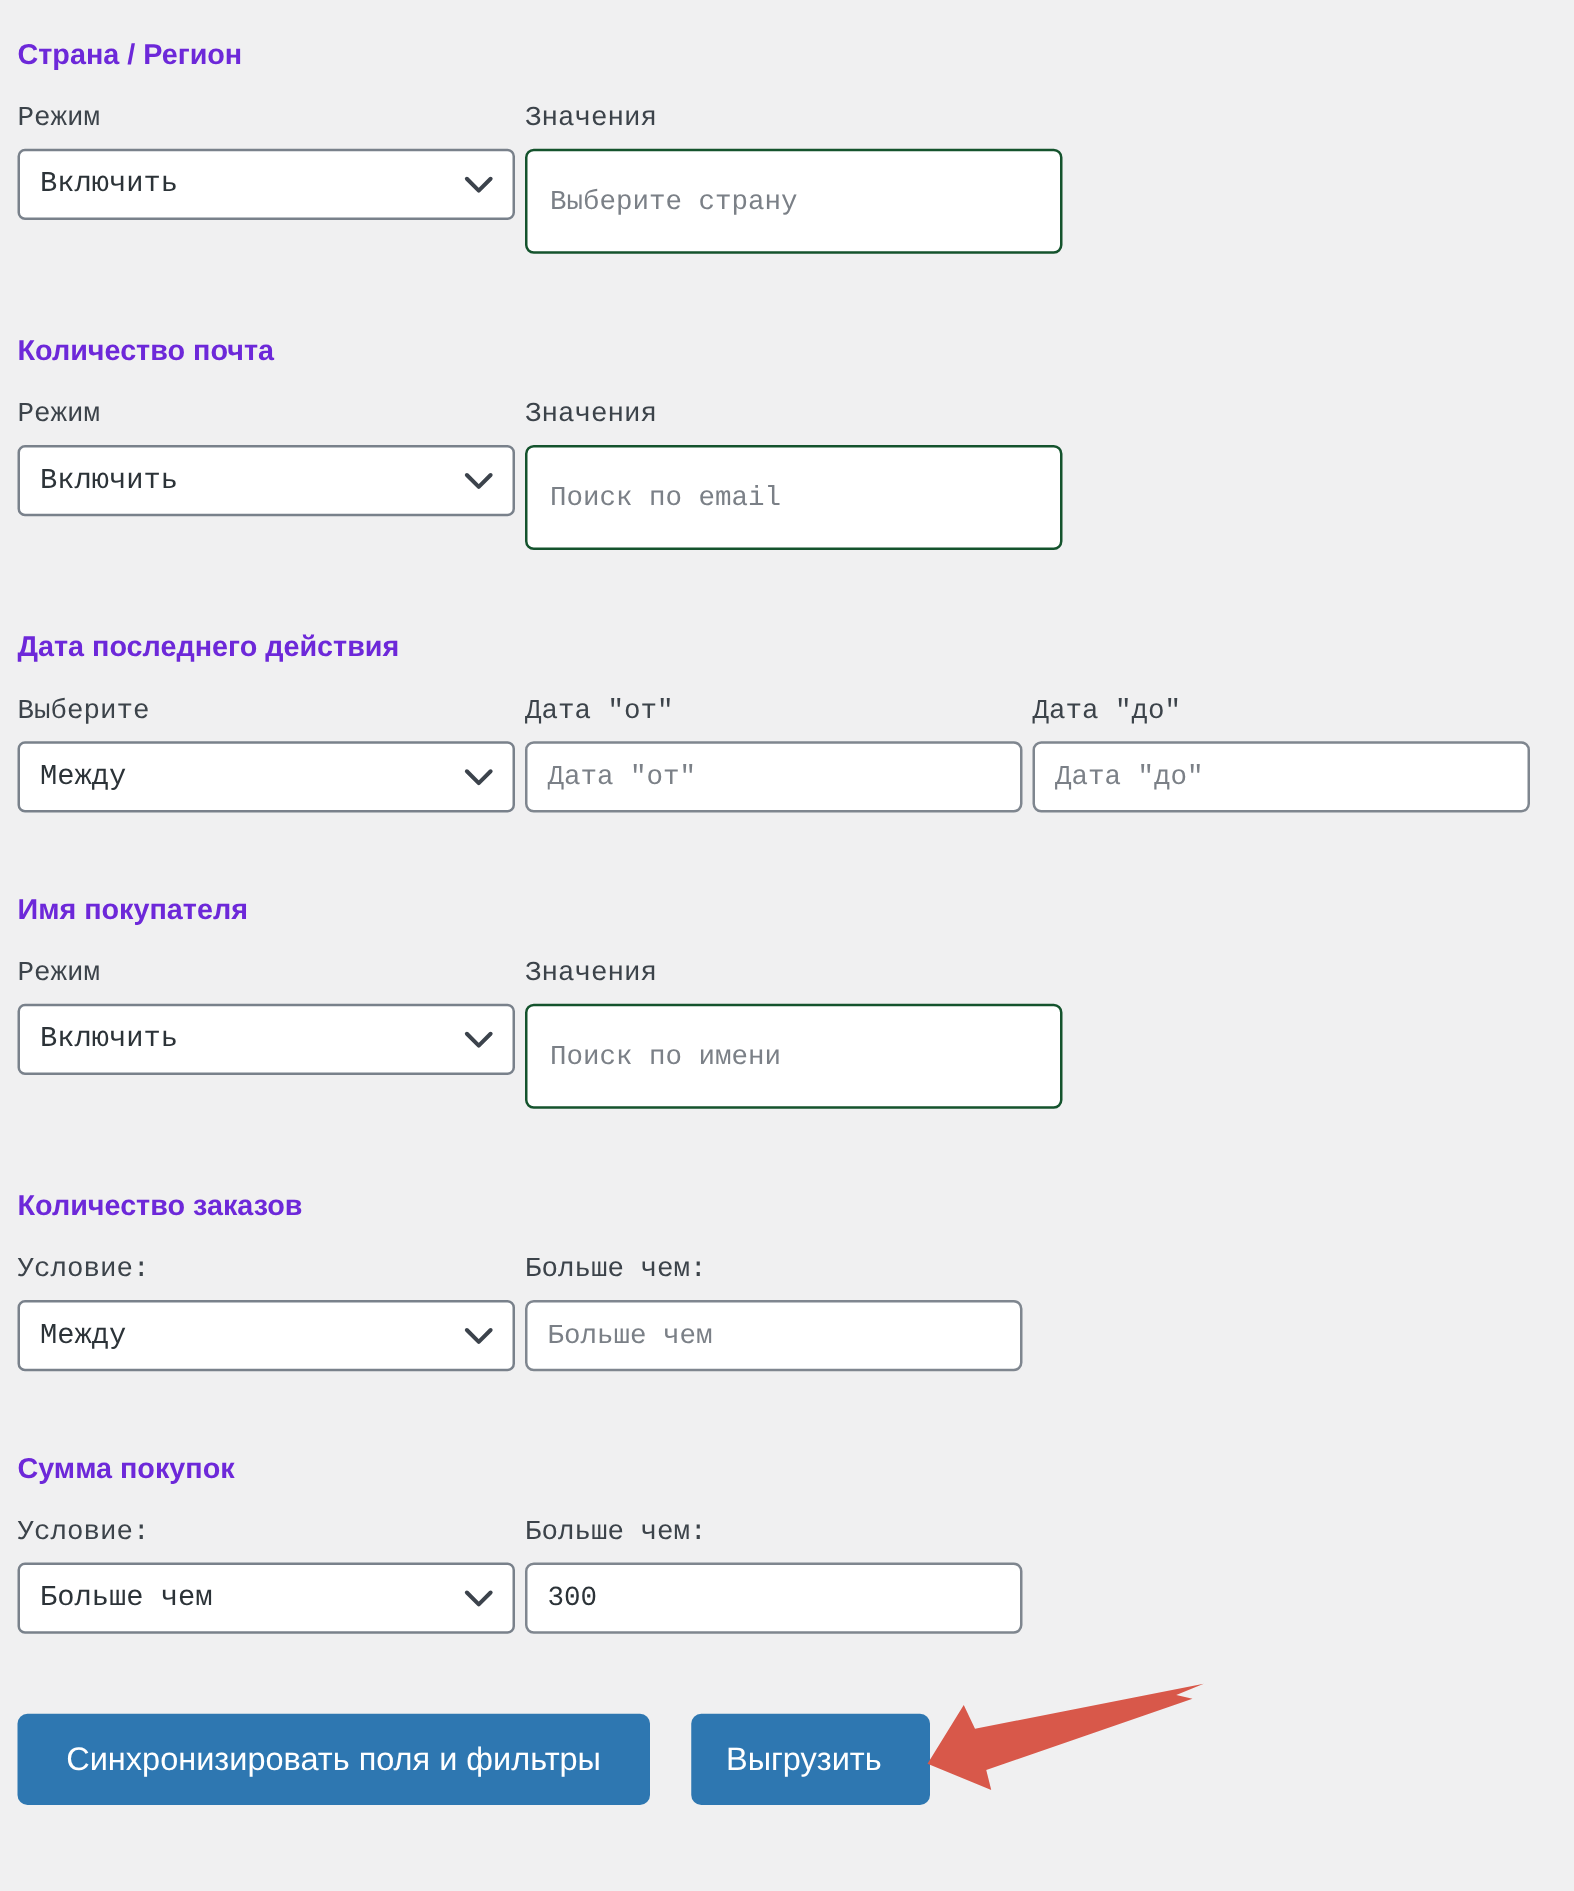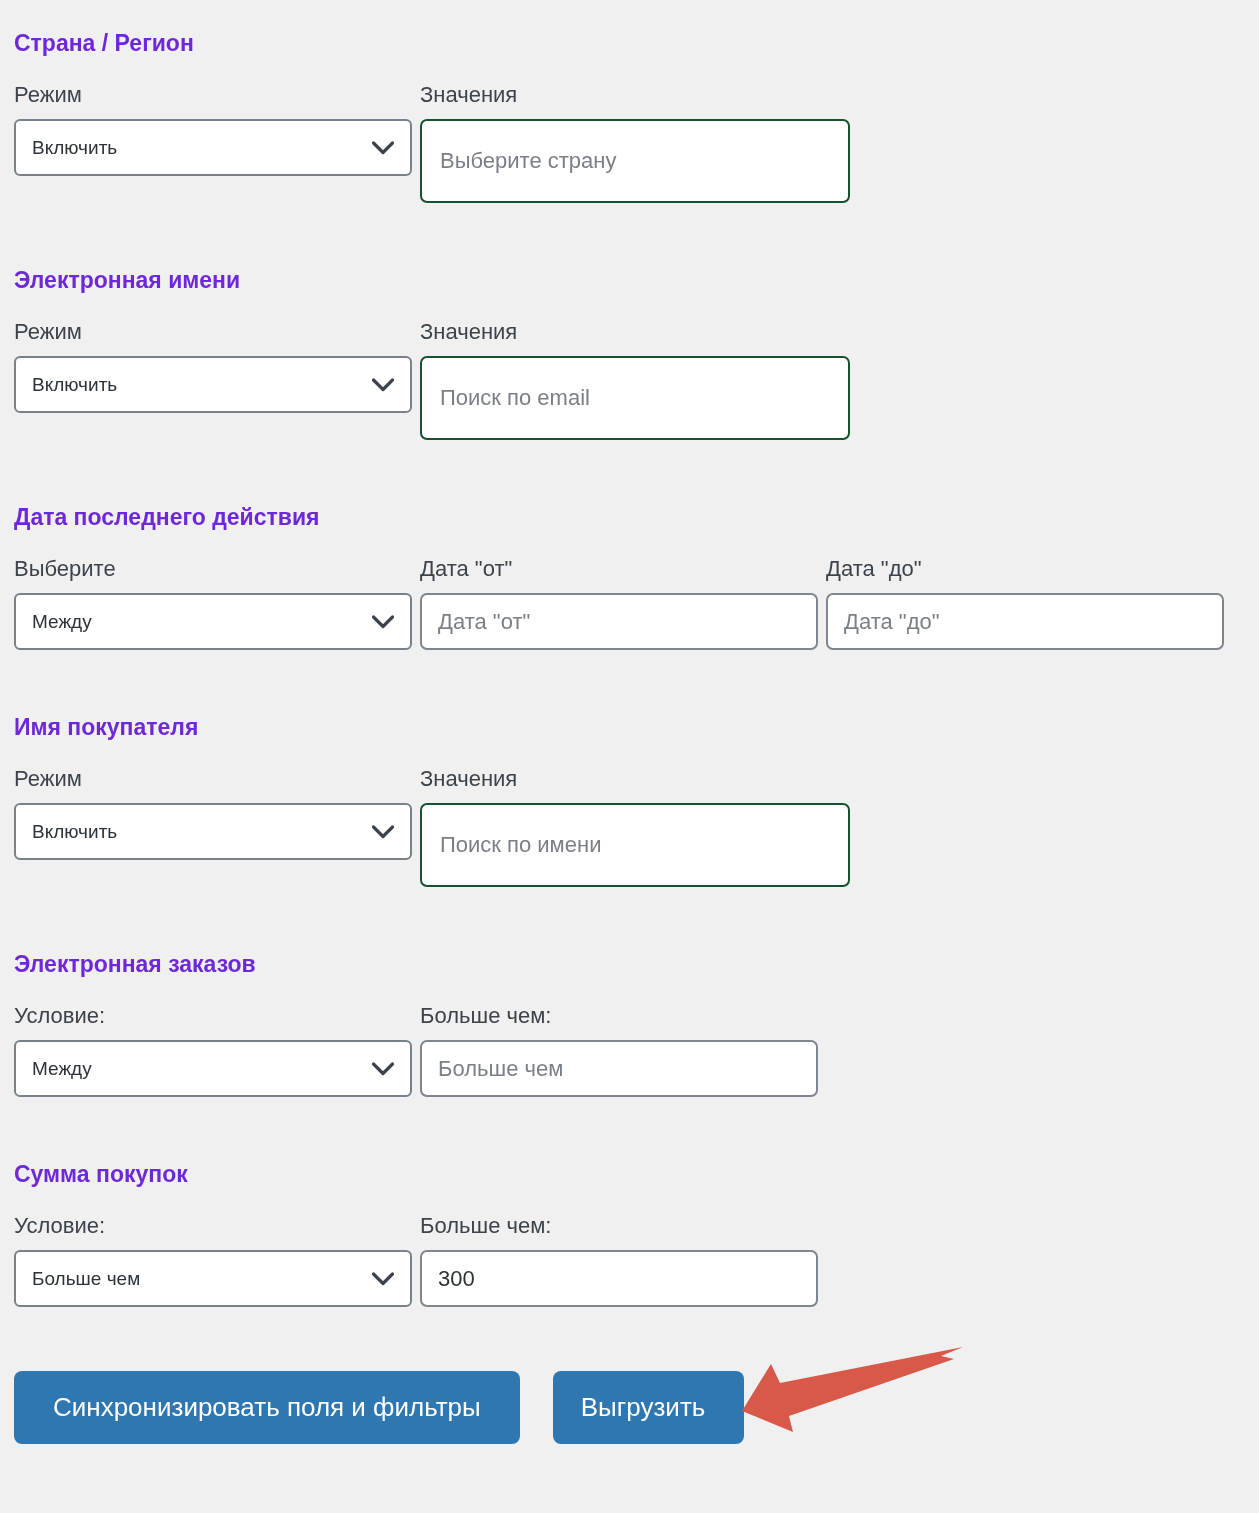--- a/index.html
+++ b/index.html
@@ -15,42 +15,42 @@
   .page { padding: 30px 14px 0 14px; position: relative; }
   .filter-section { margin-bottom: 64px; }
   .section-title {
     font-size: 23px;
     line-height: 26px;
     font-weight: 700;
     color: #6d28d9;
     margin-bottom: 26px;
   }
   .fields-row { display: flex; align-items: flex-start; }
-  .field { margin-right: 8px; flex: 0 0 auto; }
+  .field { margin-right: 8px; flex: 0 0 auto; font-family: Liberation Mono, monospace; }
   .field-label {
     font-size: 22px;
     line-height: 26px;
     color: #3c434a;
     margin-bottom: 11px;
   }
   .w-select { width: 398px; }
   .w-value  { width: 430px; }
   .w-col    { width: 398px; }
   .select-wrap { position: relative; width: 100%; }
   select.wp-select {
     appearance: none;
     -webkit-appearance: none;
     -moz-appearance: none;
     width: 100%;
     height: 57px;
     background: #ffffff;
     border: 2px solid #79818b;
     border-radius: 6px;
     font-family: inherit;
-    font-size: 19px;
+    font-size: 23px;
     color: #2c3338;
     padding: 0 54px 1px 16px;
   }
   .chevron {
     position: absolute;
     right: 17px;
     top: 50%;
     transform: translateY(-50%);
     pointer-events: none;
     display: flex;
@@ -122,21 +122,21 @@
         </div>
       </div>
       <div class="field w-value">
         <div class="field-label">Значения</div>
         <input type="text" class="value-box" placeholder="Выберите страну" style="">
       </div>
     </div>
   </section>
 
   <section class="filter-section">
-    <h3 class="section-title">Электронная имени</h3>
+    <h3 class="section-title">Количество почта</h3>
     <div class="fields-row">
       <div class="field w-select">
         <div class="field-label">Режим</div>
         <div class="select-wrap">
           <select class="wp-select">
             <option>Включить</option>
           </select>
           <span class="chevron">
             <svg width="24" height="15" viewBox="0 0 24 15">
                 <path d="M2.5 2.5 L12 12 L21.5 2.5" fill="none" stroke="#3c434c" stroke-width="3.2" stroke-linecap="round" stroke-linejoin="round"></path>
@@ -195,21 +195,21 @@
         </div>
       </div>
       <div class="field w-value">
         <div class="field-label">Значения</div>
         <input type="text" class="value-box" placeholder="Поиск по имени" style="">
       </div>
     </div>
   </section>
 
   <section class="filter-section">
-    <h3 class="section-title">Электронная заказов</h3>
+    <h3 class="section-title">Количество заказов</h3>
     <div class="fields-row">
       <div class="field w-select">
         <div class="field-label">Условие:</div>
         <div class="select-wrap">
           <select class="wp-select">
             <option>Между</option>
           </select>
           <span class="chevron">
             <svg width="24" height="15" viewBox="0 0 24 15">
                 <path d="M2.5 2.5 L12 12 L21.5 2.5" fill="none" stroke="#3c434c" stroke-width="3.2" stroke-linecap="round" stroke-linejoin="round"></path>

